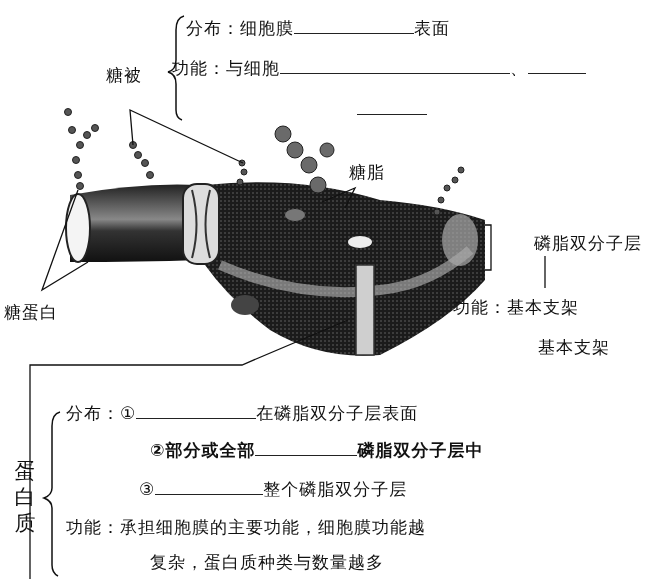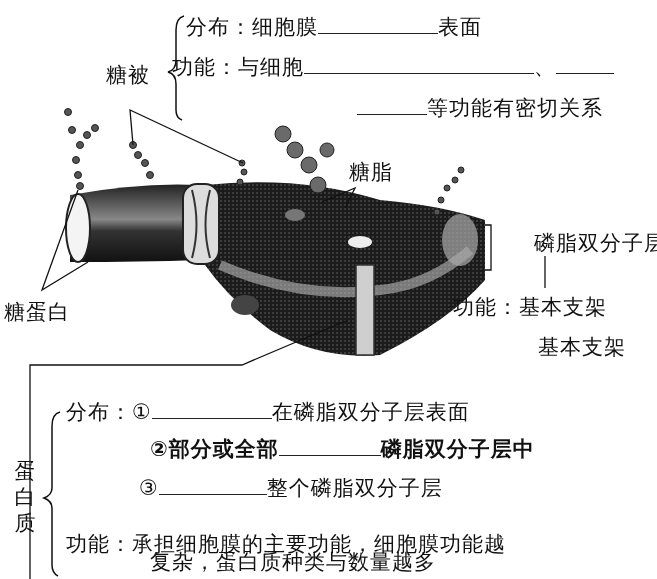--- a/index.html
+++ b/index.html
@@ -1,18 +1,18 @@
 <!DOCTYPE html>
 <html><head>
   <meta charset="utf-8">
   <style>
     html, body { margin:0; padding:0; background:#fff; }
     body { width:657px; height:579px; position:relative; overflow:hidden;
            font-family:"DejaVu Sans", sans-serif; color:#111; }
-    .t { position:absolute; font-size:21px; line-height:24px; white-space:nowrap; letter-spacing:1px; }
+    .t { position:absolute; font-size:17px; line-height:24px; white-space:nowrap; letter-spacing:1px; }
     .blank { display:inline-block; border-bottom:1.5px solid #222; height:18px; vertical-align:baseline; }
     svg.layer { position:absolute; left:0; top:0; }
     .vert { position:absolute; font-size:21px; line-height:26px; width:22px; text-align:center; }
   </style>
 </head>
 <body>
 
 <svg class="layer" width="657" height="579">
   <defs>
     <pattern id="dots" width="4" height="4" patternUnits="userSpaceOnUse">
@@ -95,21 +95,21 @@
 </svg>
 
 <div class="t" style="left:106px;top:63px;">糖被</div>
 <div class="t" style="left:186px;top:15px;">
   <span>分布：</span><span>细胞膜</span><span class="blank" style="width:120px"></span><span>表面</span>
 </div>
 <div class="t" style="left:172px;top:55px;">
   <span>功能：</span><span>与细胞</span><span class="blank" style="width:230px"></span><span>、</span><span class="blank" style="width:58px"></span>
 </div>
 <div class="t" style="left:357px;top:96px;">
-  <span class="blank" style="width:70px"></span><span>等功能有密切关系</span>
+  <span class="blank" style="width:70px"></span>
 </div>
 
 <div class="t" style="left:337px;top:160px;margin-left:12px;">糖脂</div>
 <div class="t" style="left:4px;top:300px;">糖蛋白</div>
 <div class="t" style="left:488px;top:231px;margin-left:46px;">磷脂双分子层</div>
 <div class="t" style="left:453px;top:295px;">功能：基本支架</div>
 <div class="t" style="left:538px;top:335px;">基本支架</div>
 
 <div class="vert" style="left:14px;top:458px;">
   <div>蛋</div>
@@ -118,16 +118,16 @@
 </div>
 <div class="t" style="left:66px;top:400px;">
   <span>分布：</span><span>①</span><span class="blank" style="width:120px"></span><span>在磷脂双分子层表面</span>
 </div>
 <div class="t" style="left:150px;top:437px;font-weight:bold;">
   <span>②</span><span>部分或全部</span><span class="blank" style="width:102px"></span><span>磷脂双分子层中</span>
 </div>
 <div class="t" style="left:139px;top:476px;">
   <span>③</span><span class="blank" style="width:108px"></span><span>整个磷脂双分子层</span>
 </div>
-<div class="t" style="left:66px;top:515px;margin-top:17px;">
+<div class="t" style="left:66px;top:515px;">
   <span>功能：</span><span>承担细胞膜的主要功能，细胞膜功能越</span>
 </div>
 <div class="t" style="left:150px;top:550px;">复杂，蛋白质种类与数量越多</div>
 
 </body></html>

